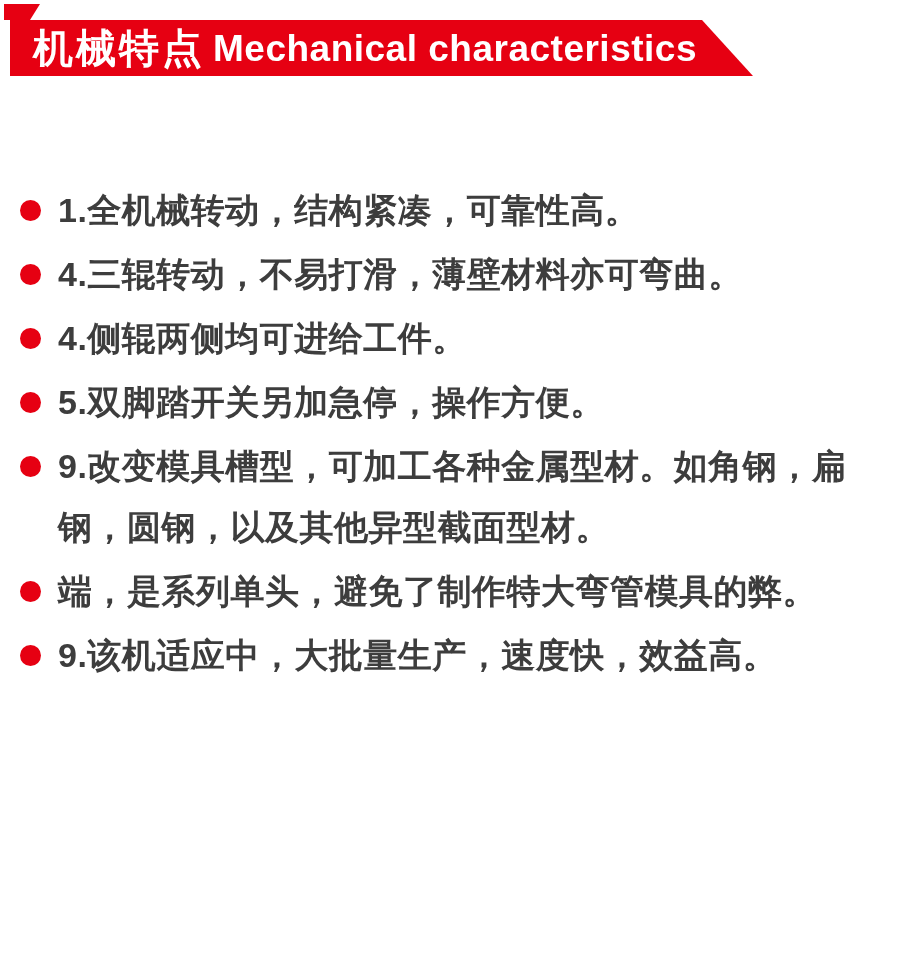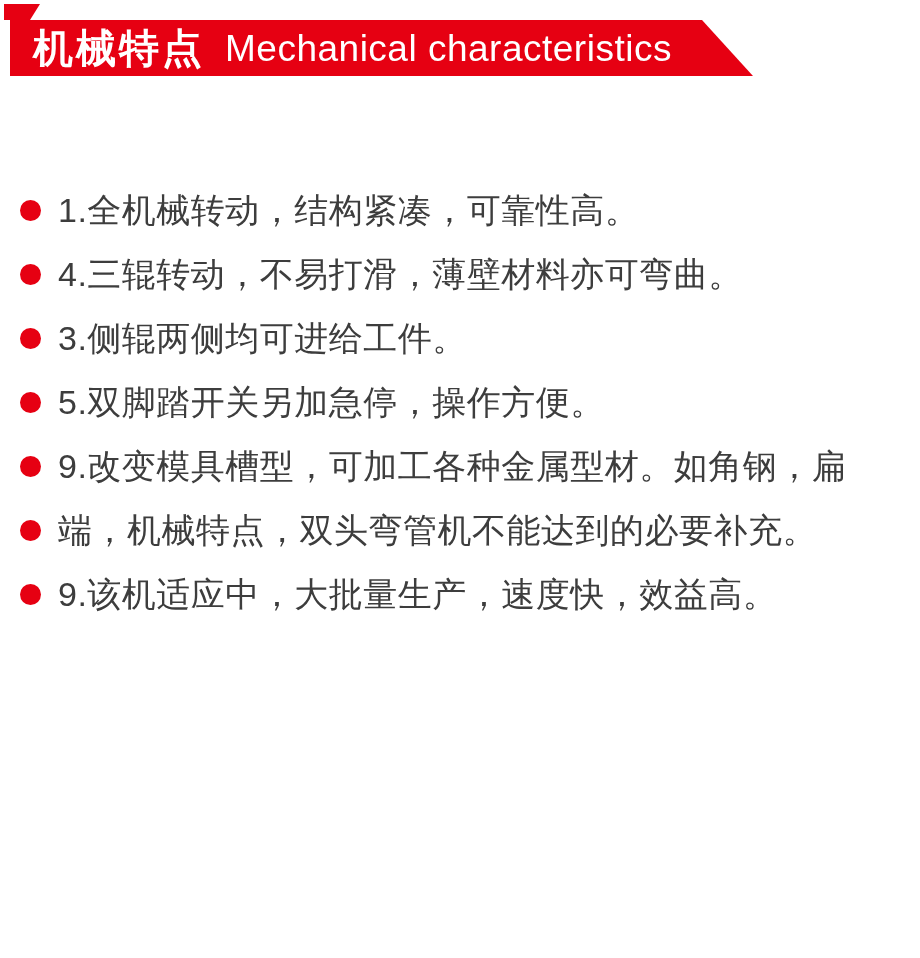--- a/index.html
+++ b/index.html
@@ -25,22 +25,22 @@
     position:absolute;top:20px;left:0;height:56px;width:760px;
     display:flex;align-items:center;
     color:#ffffff;white-space:nowrap;
   }
   .title-zh{
     margin-left:33px;
     font-size:40px;font-weight:700;letter-spacing:3px;
     line-height:1;
   }
   .title-en{
-    margin-left:20px;
-    font-size:37px;font-weight:400;letter-spacing:0.5px;
+    margin-left:8px;
+    font-size:37px;font-weight:700;letter-spacing:0.5px;
     line-height:1;
   }
 
   
   .features{
     position:absolute;top:180px;left:0;width:920px;
     list-style:none;margin:0;padding:0;
   }
   .feature-item{
     position:relative;
@@ -49,21 +49,21 @@
     font-size:34px;font-weight:300;
     color:var(--body-text);
     line-height:61px;
     letter-spacing:0.5px;
   }
   .bullet{
     position:absolute;left:20px;top:20px;
     width:21px;height:21px;border-radius:50%;
     background:var(--accent);
   }
-  .feature-line{white-space:nowrap;}
+  .feature-line{white-space:nowrap;font-weight:bold;}
 </style>
 </head>
 <body>
 
 <div class="header">
   <svg width="920" height="80" viewBox="0 0 920 80">
     <polygon points="4,4 40,4 30,20 4,20" fill="#e60012"></polygon>
     <polygon points="10,20 702,20 753,76 10,76" fill="#e60012"></polygon>
   </svg>
   <div class="header-text">
@@ -76,31 +76,32 @@
   <li class="feature-item">
     <span class="bullet"></span>
     <div class="feature-line">1.全机械转动，结构紧凑，可靠性高。</div>
   </li>
   <li class="feature-item">
     <span class="bullet"></span>
     <div class="feature-line">4.三辊转动，不易打滑，薄壁材料亦可弯曲。</div>
   </li>
   <li class="feature-item">
     <span class="bullet"></span>
-    <div class="feature-line">3.侧辊两侧均可进给工件。</div>
+    <div class="feature-line">4.侧辊两侧均可进给工件。</div>
   </li>
   <li class="feature-item">
     <span class="bullet"></span>
     <div class="feature-line">5.双脚踏开关另加急停，操作方便。</div>
   </li>
   <li class="feature-item">
     <span class="bullet"></span>
     <div class="feature-line">9.改变模具槽型，可加工各种金属型材。如角钢，扁</div>
+    <div class="feature-line">钢，圆钢，以及其他异型截面型材。</div>
   </li>
   <li class="feature-item">
     <span class="bullet"></span>
-    <div class="feature-line">端，机械特点，双头弯管机不能达到的必要补充。</div>
+    <div class="feature-line">端，是系列单头，避免了制作特大弯管模具的弊。</div>
   </li>
   <li class="feature-item">
     <span class="bullet"></span>
     <div class="feature-line">9.该机适应中，大批量生产，速度快，效益高。</div>
   </li>
 </ul>
 
 </body></html>

